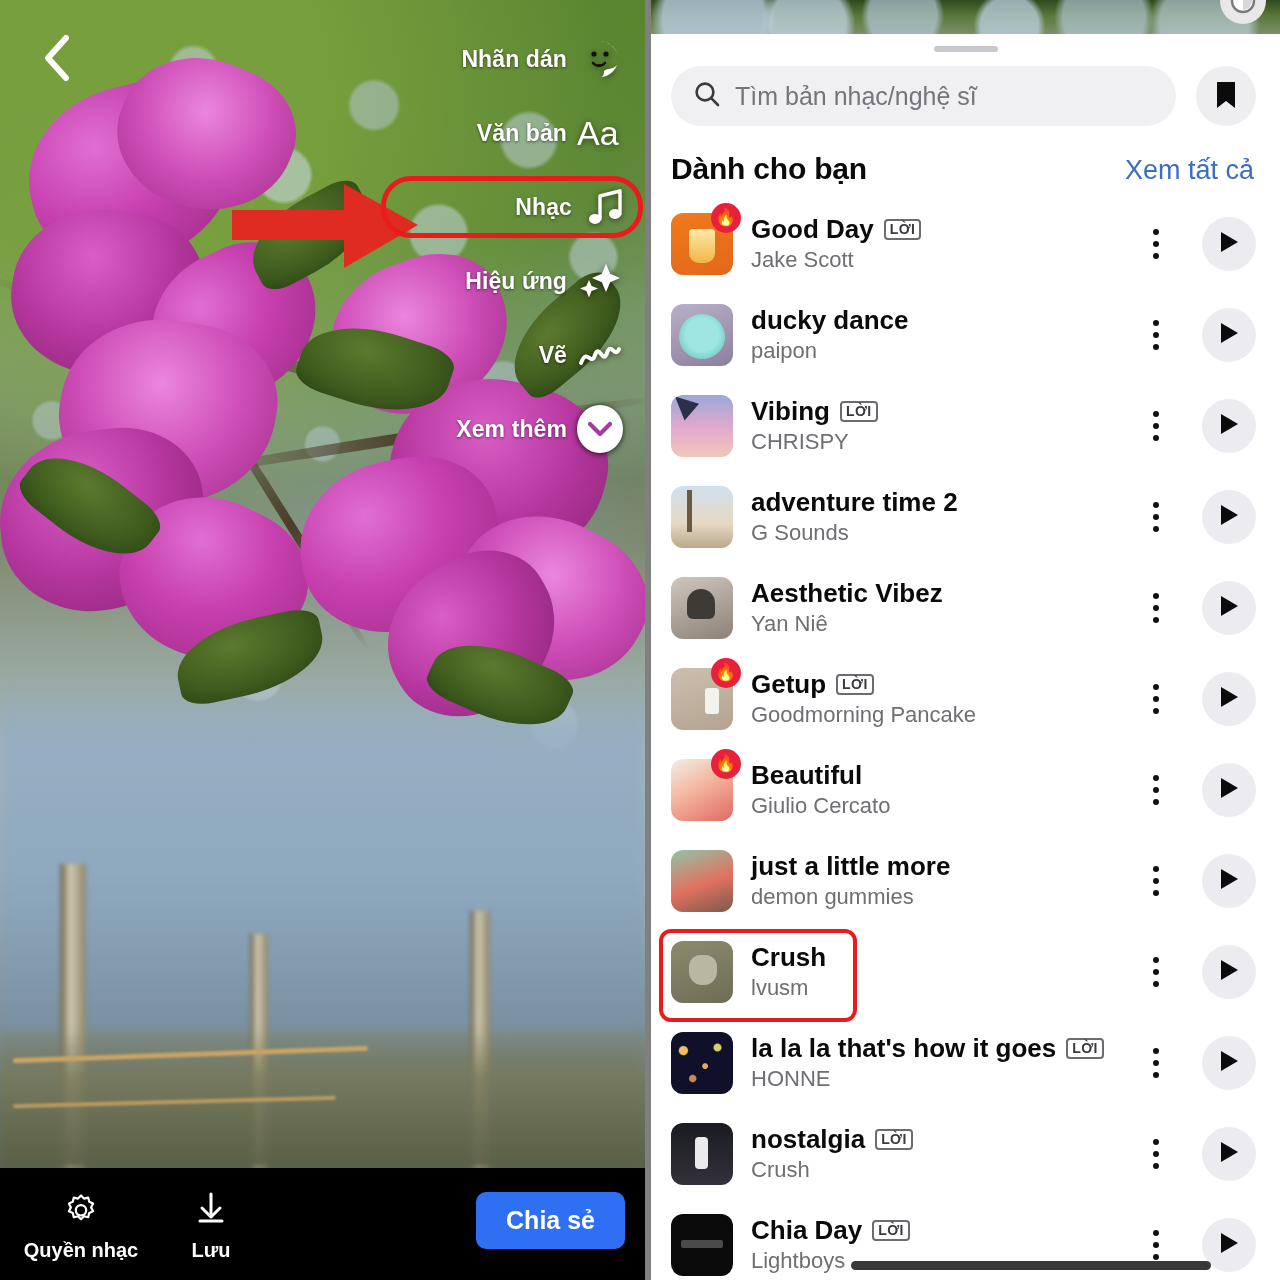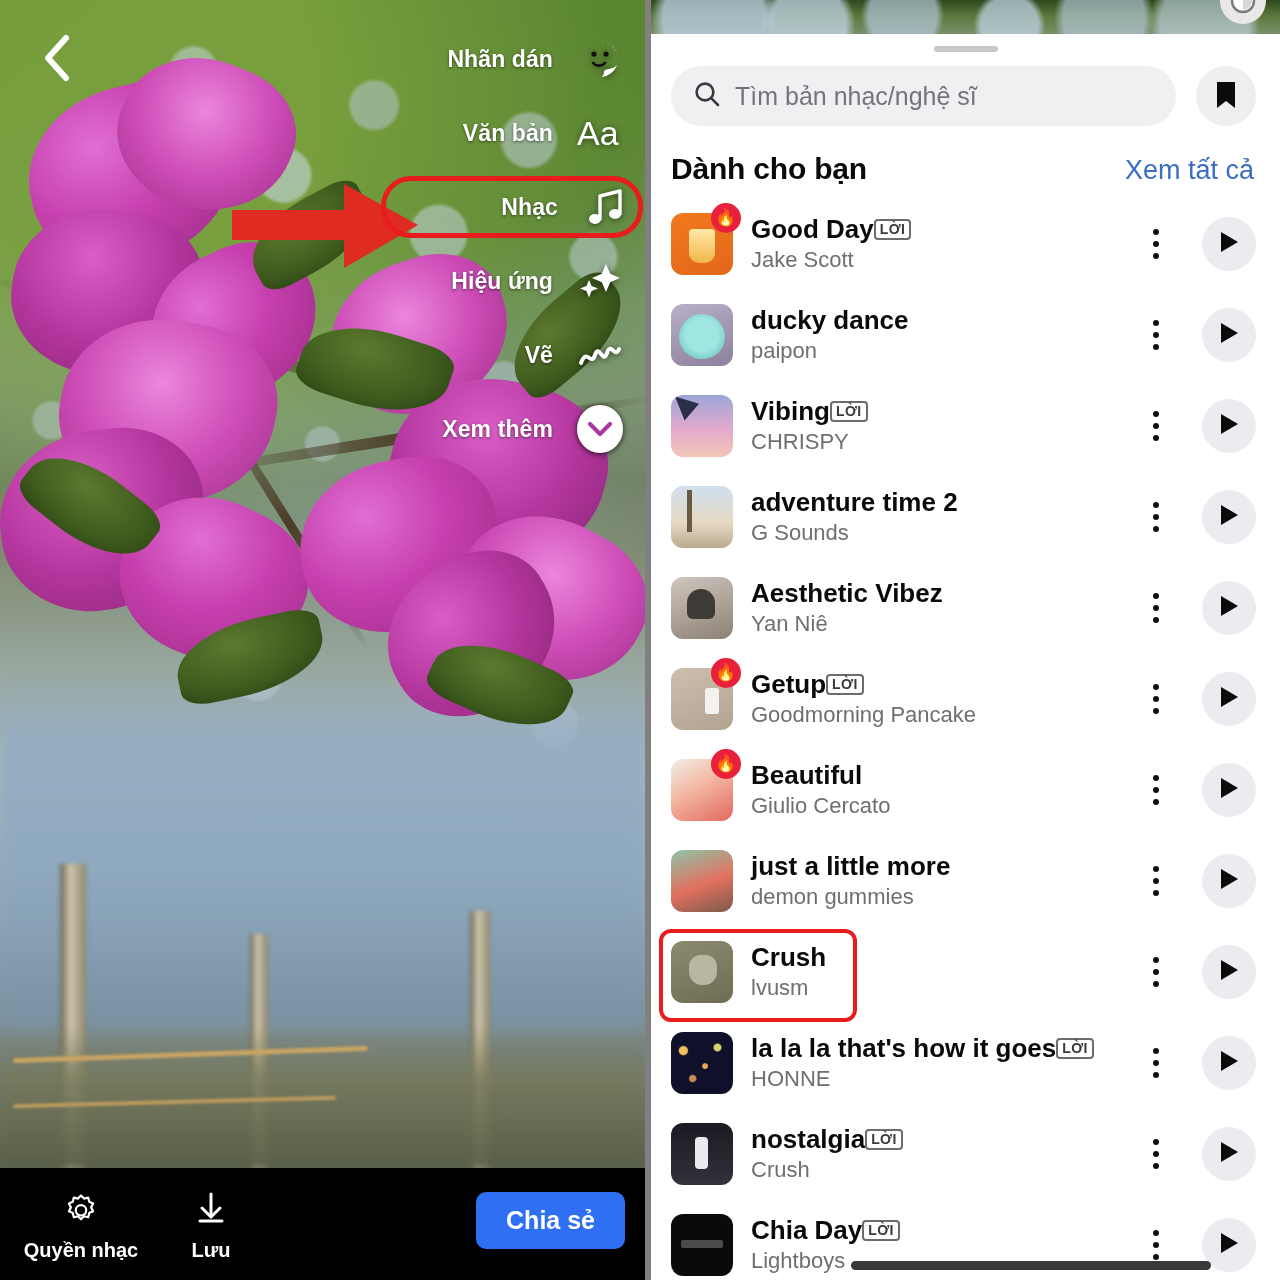--- a/index.html
+++ b/index.html
@@ -103,21 +103,21 @@
     display: flex; align-items: center; justify-content: center; cursor: pointer;
   }
   .back-btn svg { display:block; }
 
   
   .tool-rail {
     position: absolute; right: 14px; top: 28px; width: 250px;
     display: flex; flex-direction: column;
   }
   .tool-row {
-    display: flex; align-items: center; justify-content: flex-end; gap: 24px;
+    display: flex; align-items: center; justify-content: flex-end; gap: 10px;
     height: 62px; margin-bottom: 12px; padding-right: 8px; cursor: pointer;
     position: relative;
   }
   .tool-label {
     color: #fff; font-size: 23px; font-weight: 600; letter-spacing: .1px;
     text-shadow: 0 1px 3px rgba(0,0,0,.55);
     white-space: nowrap;
   }
   .tool-icon {
     width: 46px; height: 46px; display: flex; align-items: center; justify-content: center;
@@ -231,21 +231,21 @@
   .art {
     width: 62px; height: 62px; border-radius: 12px; overflow:hidden;
     background:#ddd; position:relative;
   }
   .fire-badge {
     position:absolute; right:-8px; top:-10px; width: 30px; height: 30px;
     border-radius:50%; background:#e8203c; display:flex;
     align-items:center; justify-content:center; color:#fff; font-size:17px;
   }
   .song-meta { flex: 1 1 auto; min-width:0; padding-left: 18px; }
-  .song-title-line { display:flex; align-items:center; }
+  .song-title-line { display:flex; align-items:center; gap: 10px; }
   .song-title { font-size: 26px; font-weight: 600; color:#0a0a0a; white-space:nowrap; }
   .lyric-badge {
     border: 2px solid #6b6b70; border-radius: 4px; color:#3a3a3e;
     font-size: 14px; font-weight: 700; padding: 1px 4px; line-height: 1.1;
     letter-spacing:.4px;
   }
   .song-artist { font-size: 22px; color:#6e6e73; margin-top: 2px; white-space:nowrap; }
   .kebab {
     flex:0 0 auto; width: 40px; height: 44px; display:flex; flex-direction:column;
     align-items:center; justify-content:center; gap: 6px; cursor:pointer;

